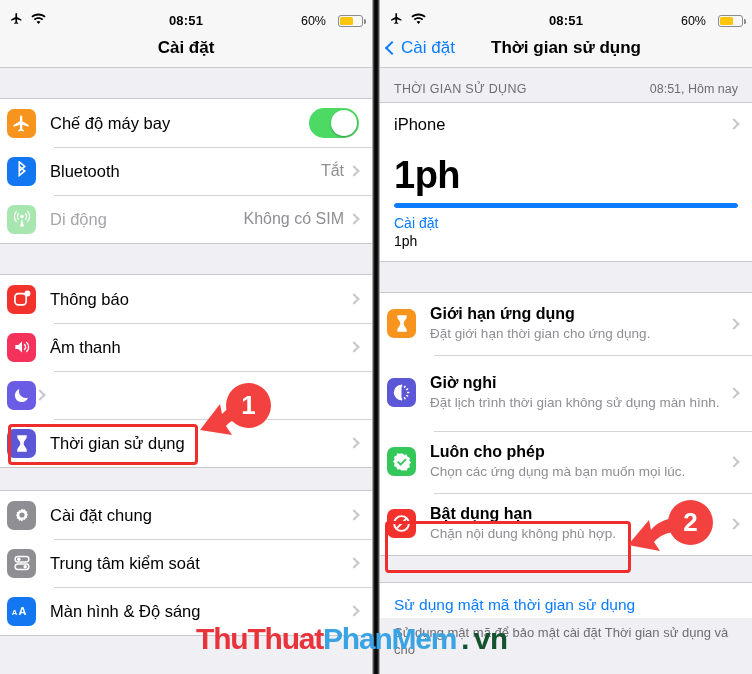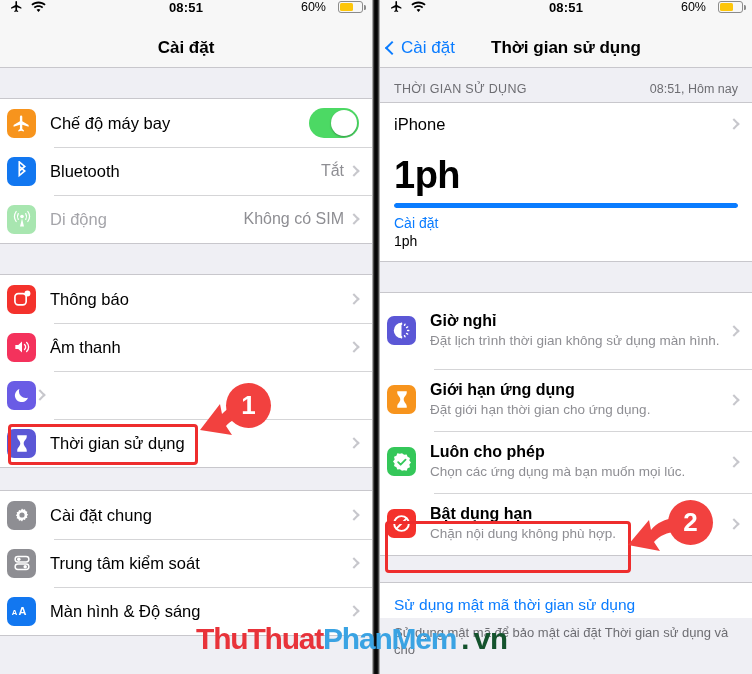--- a/index.html
+++ b/index.html
@@ -9,21 +9,21 @@
 
   .phone { position:absolute; top:0; height:674px; width:372px; overflow:hidden; background:#efeff4; }
   .phone.left  { left:0; }
   .phone.right { left:380px; width:372px; }
 
   .divider { position:absolute; left:372px; top:0; width:8px; height:674px;
      background:linear-gradient(90deg,#d8d8d8 0%, #1b1b1b 25%, #000 50%, #1b1b1b 75%, #d8d8d8 100%); }
 
   
   .statusbar { position:relative; height:28px; background:#f7f7f7; display:flex;
-     align-items:flex-start; padding:0 9px; font-size:12.5px; color:#000; }
+     align-items:flex-end; padding:0 9px; font-size:12.5px; color:#000; }
   .sb-left { display:flex; align-items:center; gap:7px; }
   .sb-time { position:absolute; left:0; right:0; text-align:center; font-size:13px;
      font-weight:bold; letter-spacing:.2px; }
   .sb-right { margin-left:auto; display:flex; align-items:center; gap:12px; position:relative; z-index:2; }
   .sb-pct { font-size:12.5px; }
   .batt { width:25px; height:12px; border:1.3px solid #ararely; position:relative; }
   .batt { border:1.3px solid #8b8b8b; border-radius:3px; }
   .batt::after { content:""; position:absolute; right:-4px; top:3.2px; width:2.2px; height:5px;
      background:#8b8b8b; border-radius:0 1.5px 1.5px 0; }
   .batt i { position:absolute; left:1.2px; top:1.2px; bottom:1.2px; width:55%;
@@ -318,50 +318,50 @@
             <i id="usage-bar-fill" style="width: 100%;"></i>
           </div>
         <div class="u-app">Cài đặt</div>
         <div class="u-time">1ph</div>
       </div>
 
       <div class="gap"></div>
 
       <div class="group">
 
+        <div class="row two">
+          <span class="icon" style="background:#f7941d">
+            <svg width="16" height="19" viewBox="0 0 16 20">
+              <path fill="#fff" d="M3 1.4h10v1.3c0 3-3.2 4.4-3.2 7.3s3.2 4.3 3.2 7.3v1.3H3v-1.3c0-3 3.2-4.4 3.2-7.3S3 5.7 3 2.7z"></path>
+            </svg>
+          </span>
+          <div class="txtwrap">
+            <div class="t1">Giới hạn ứng dụng</div>
+            <div class="t2">Đặt giới hạn thời gian cho ứng dụng.</div>
+          </div>
+          <span class="chev"></span>
+        </div>
+
         <div class="row two tall">
           <span class="icon" style="background:#5b57d6">
             <svg width="21" height="21" viewBox="0 0 24 24">
               <path d="M12 3.2a8.8 8.8 0 0 0 0 17.6V3.2z" fill="#fff"></path>
               <g stroke="#fff" stroke-width="1.7" stroke-linecap="round">
                 <path d="M12 3.6v1.3M16 4.9l-.6 1.2M19 7.9l-1.2.7M20.3 12H19M19 16.1l-1.2-.7M16 19.1l-.6-1.2M12 20.4v-1.3"></path>
               </g>
             </svg>
           </span>
           <div class="txtwrap">
             <div class="t1">Giờ nghỉ</div>
             <div class="t2">Đặt lịch trình thời gian không sử dụng màn hình.</div>
           </div>
           <span class="chev"></span>
         </div>
 
         <div class="row two">
-          <span class="icon" style="background:#f7941d">
-            <svg width="16" height="19" viewBox="0 0 16 20">
-              <path fill="#fff" d="M3 1.4h10v1.3c0 3-3.2 4.4-3.2 7.3s3.2 4.3 3.2 7.3v1.3H3v-1.3c0-3 3.2-4.4 3.2-7.3S3 5.7 3 2.7z"></path>
-            </svg>
-          </span>
-          <div class="txtwrap">
-            <div class="t1">Giới hạn ứng dụng</div>
-            <div class="t2">Đặt giới hạn thời gian cho ứng dụng.</div>
-          </div>
-          <span class="chev"></span>
-        </div>
-
-        <div class="row two">
           <span class="icon" style="background:#34c759">
             <svg width="22" height="22" viewBox="0 0 24 24">
               <path fill="#fff" d="M12 2.4l2.3 1.7 2.8-.4 1 2.7 2.6 1.2-.7 2.8 1.8 2.2-1.8 2.2.7 2.8-2.6 1.2-1 2.7-2.8-.4L12 21.6l-2.3-1.7-2.8.4-1-2.7-2.6-1.2.7-2.8L2.2 11.4 4 9.2l-.7-2.8 2.6-1.2 1-2.7 2.8.4z"></path>
               <path fill="none" stroke="#34c759" stroke-width="2" stroke-linecap="round" stroke-linejoin="round" d="M7.8 12.2l2.7 2.7 5.4-5.5"></path>
             </svg>
           </span>
           <div class="txtwrap">
             <div class="t1">Luôn cho phép</div>
             <div class="t2">Chọn các ứng dụng mà bạn muốn mọi lúc.</div>
           </div>

